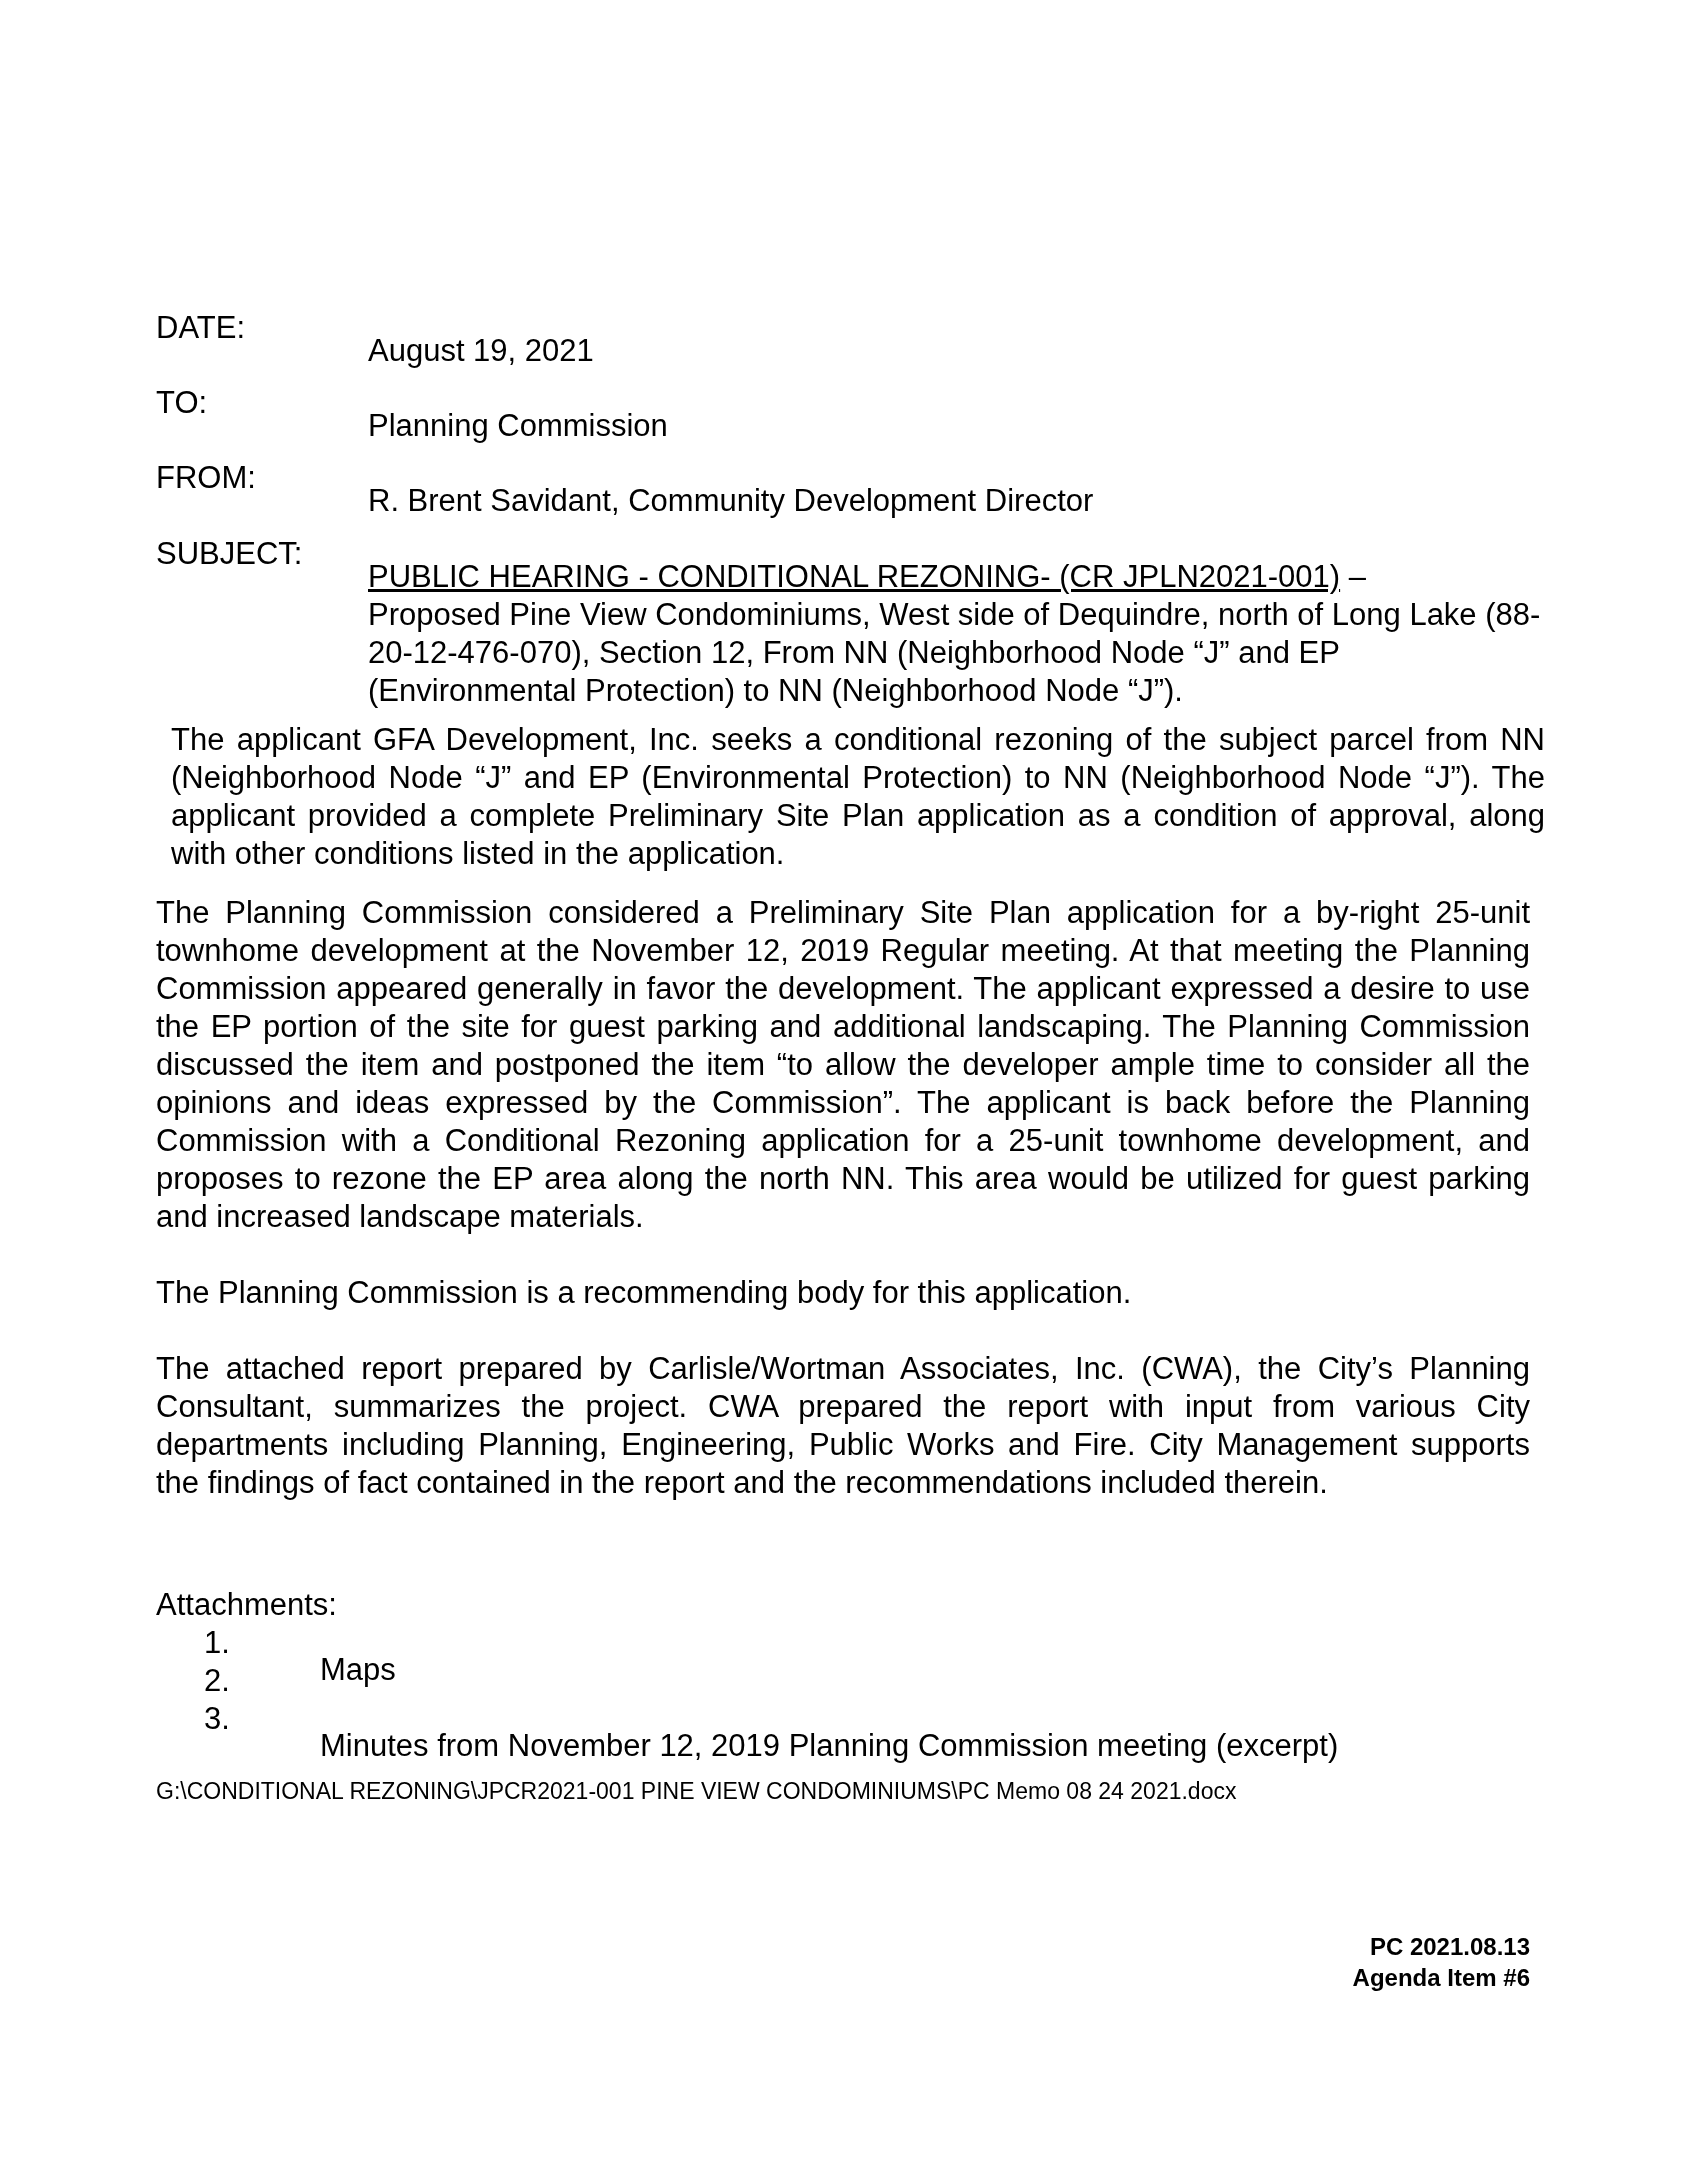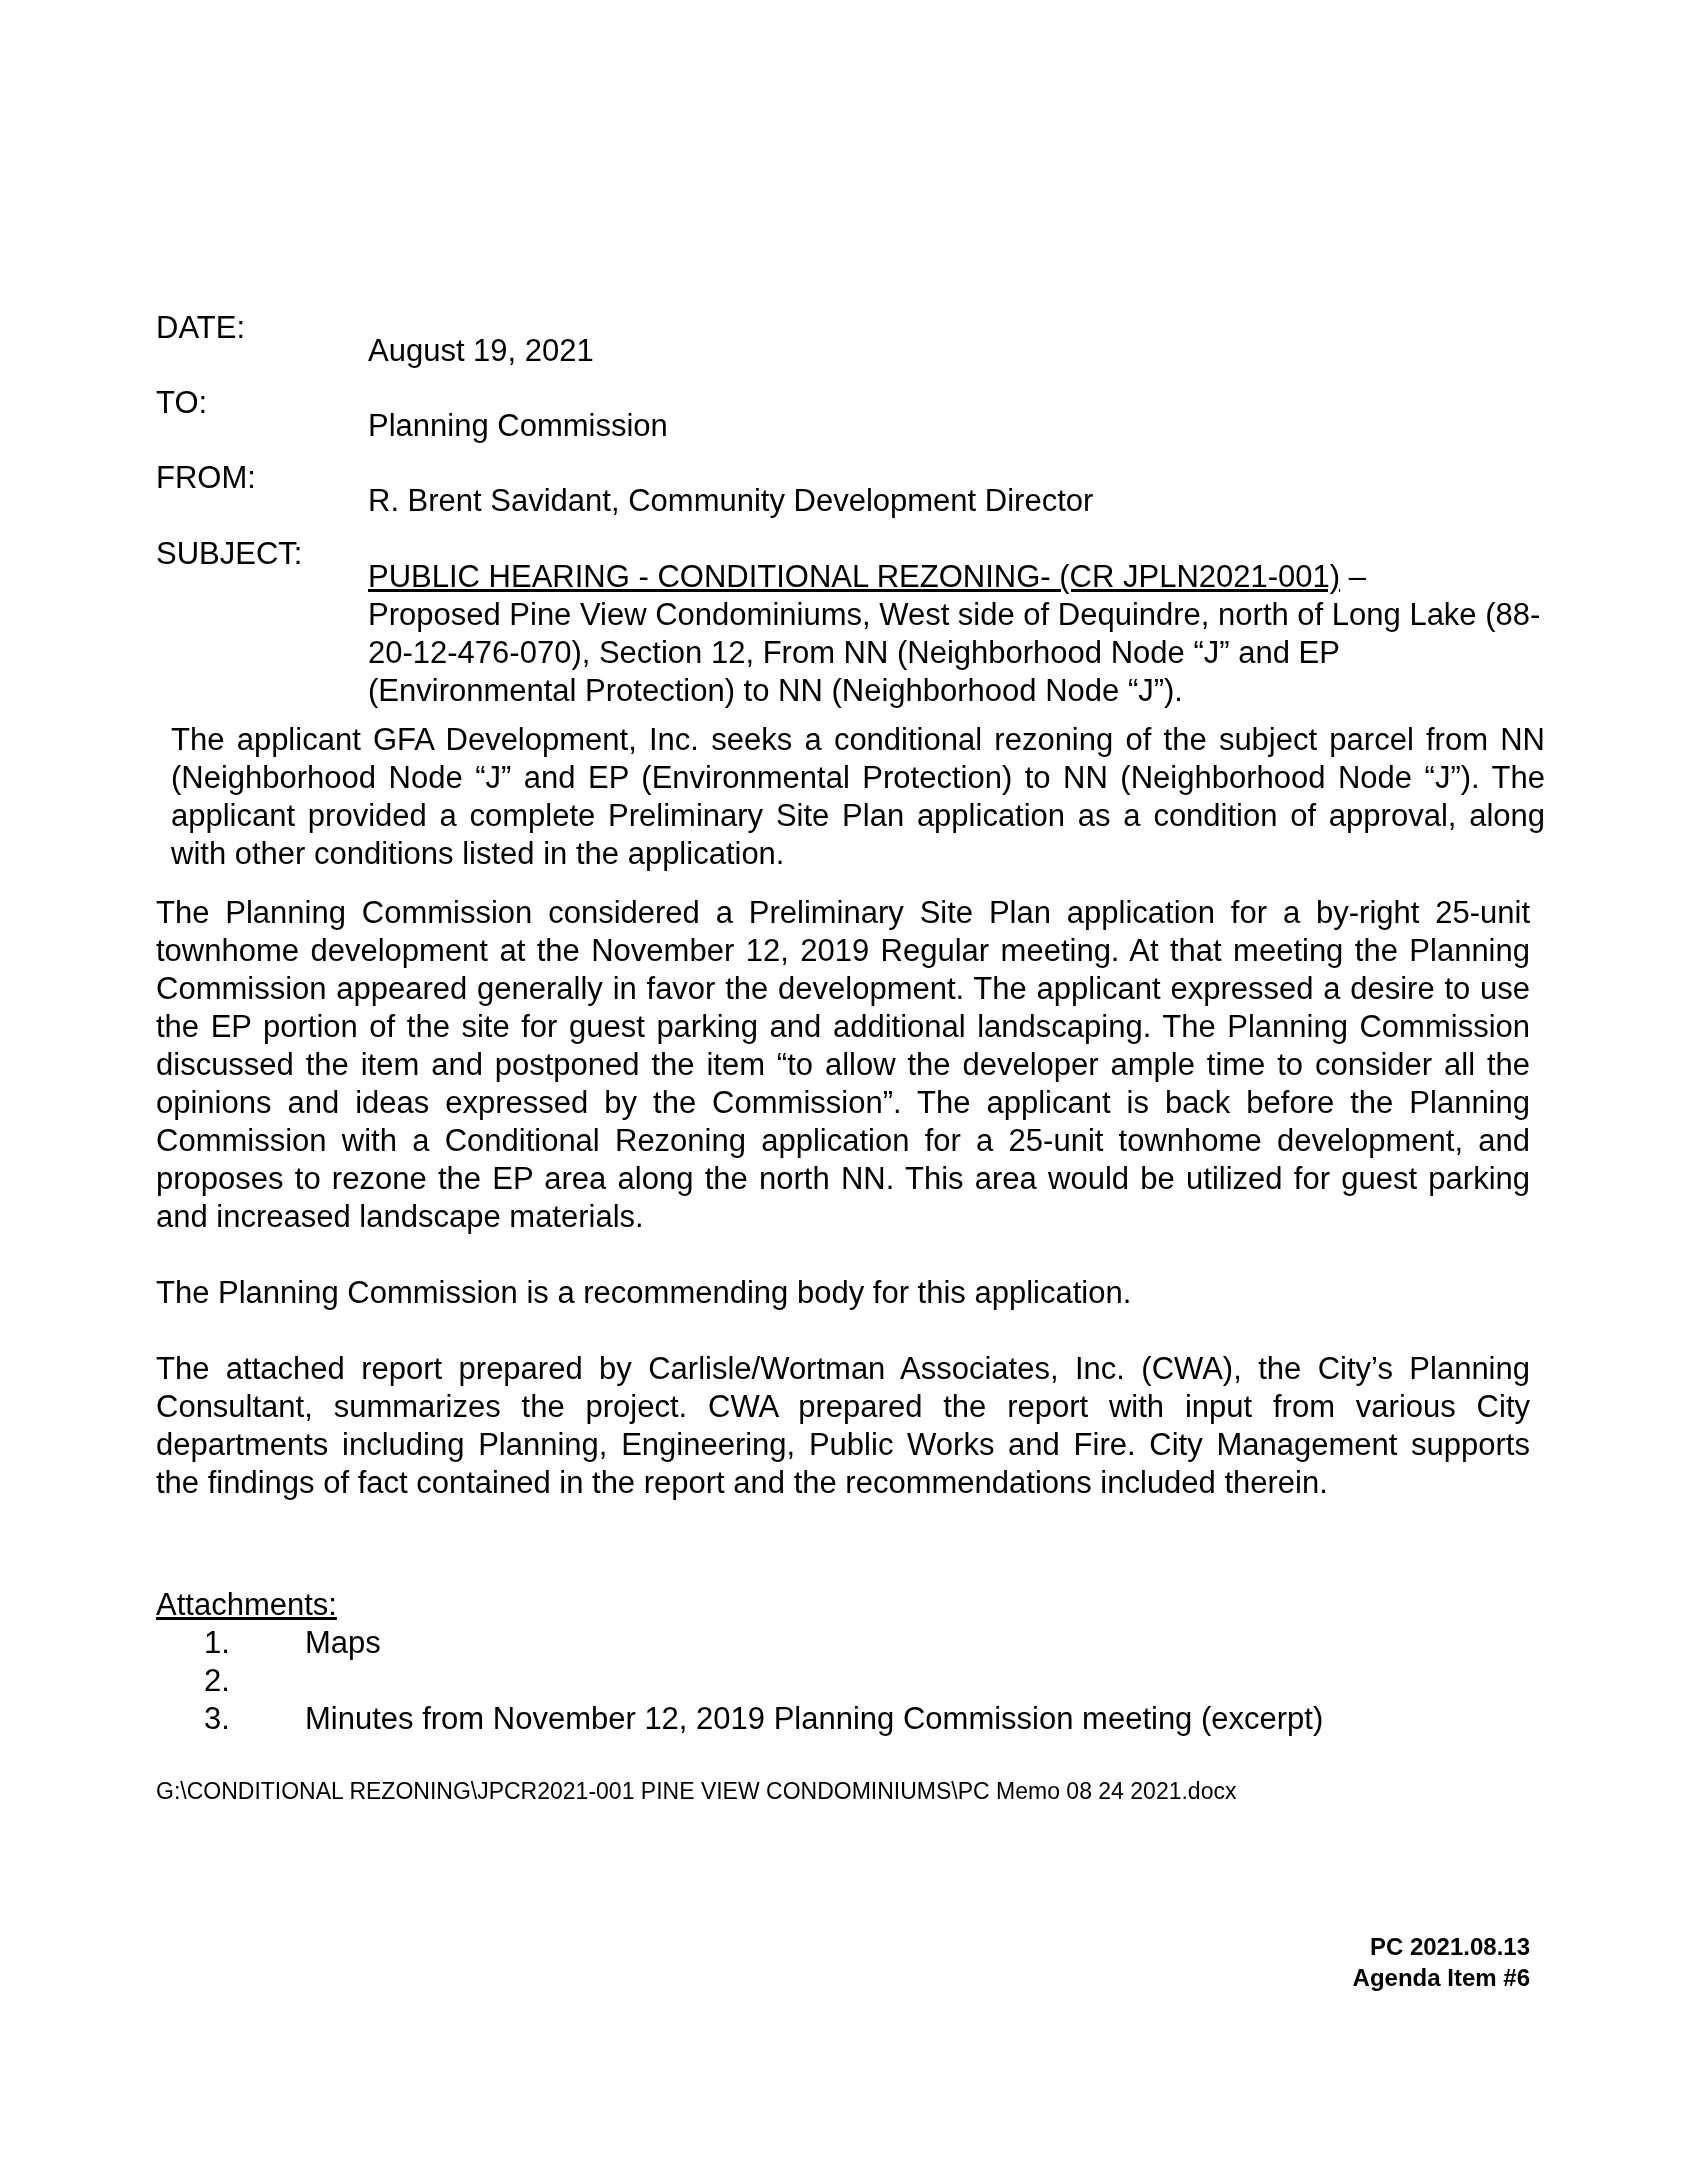--- a/index.html
+++ b/index.html
@@ -9,21 +9,21 @@
   .row { position:absolute; left:0; font-size:31px; line-height:38px; }
   .label { position:absolute; left:0; width:198px; }
   .val { position:absolute; left:212px; width:1176px;margin-top:23px; }
   .subject-lead { text-decoration:underline; }
   .para { position:absolute; left:0; width:1374px; font-size:31px; line-height:38px; text-align:justify; }
   .para.left { text-align:left; }
   .att-title { position:absolute; left:0; font-size:31px; line-height:38px; }
   .att-list { position:absolute; left:0; font-size:31px; line-height:38px; }
   .att-item { position:relative; height:38px; }
   .att-num { position:absolute; left:48px; }
-  .att-text { position:absolute; left:149px; white-space:nowrap; }
+  .att-text { position:absolute; left:164px; white-space:nowrap;margin-top:27px; }
   .path { position:absolute; left:0; font-size:23px; line-height:28px; white-space:nowrap; }
   .footer { position:absolute; right:0; text-align:right; font-size:24px; line-height:31px; font-weight:bold; }
 </style>
 </head>
 <body>
 
 <div class="page">
 
   <div class="row" style="top:309px;">
     <span class="label">DATE:</span>
@@ -46,21 +46,21 @@
       <span class="subject-lead">PUBLIC HEARING - CONDITIONAL REZONING- (CR JPLN2021-001)</span><span> –</span><br>
       <span>Proposed Pine View Condominiums, West side of Dequindre, north of Long Lake (88-20-12-476-070), Section 12, From NN (Neighborhood Node “J” and EP (Environmental Protection) to NN (Neighborhood Node “J”).</span>
     </div>
   </div>
 
   <p class="para" style="top:706px; margin:15px;">The applicant GFA Development, Inc. seeks a conditional rezoning of the subject parcel from NN (Neighborhood Node “J” and EP (Environmental Protection) to NN (Neighborhood Node “J”). The applicant provided a complete Preliminary Site Plan application as a condition of approval, along with other conditions listed in the application.</p>
   <p class="para" style="top:894px; margin:0;">The Planning Commission considered a Preliminary Site Plan application for a by-right 25-unit townhome development at the November 12, 2019 Regular meeting. At that meeting the Planning Commission appeared generally in favor the development. The applicant expressed a desire to use the EP portion of the site for guest parking and additional landscaping. The Planning Commission discussed the item and postponed the item “to allow the developer ample time to consider all the opinions and ideas expressed by the Commission”. The applicant is back before the Planning Commission with a Conditional Rezoning application for a 25-unit townhome development, and proposes to rezone the EP area along the north NN. This area would be utilized for guest parking and increased landscape materials.</p>
   <p class="para left" style="top:1274px; margin:0;">The Planning Commission is a recommending body for this application.</p>
   <p class="para" style="top:1350px; margin:0;">The attached report prepared by Carlisle/Wortman Associates, Inc. (CWA), the City’s Planning Consultant, summarizes the project. CWA prepared the report with input from various City departments including Planning, Engineering, Public Works and Fire. City Management supports the findings of fact contained in the report and the recommendations included therein.</p>
 
-  <div class="att-title" style="top:1586px;text-decoration:underline;">Attachments:</div>
+  <div class="att-title" style="top:1586px;">Attachments:</div>
   <div class="att-list" style="top:1624px; width:1374px;">
     <div class="att-item">
       <span class="att-num">1.</span>
       <span class="att-text">Maps</span>
     </div>
     <div class="att-item">
       <span class="att-num">2.</span>
     </div>
     <div class="att-item">
       <span class="att-num">3.</span>

